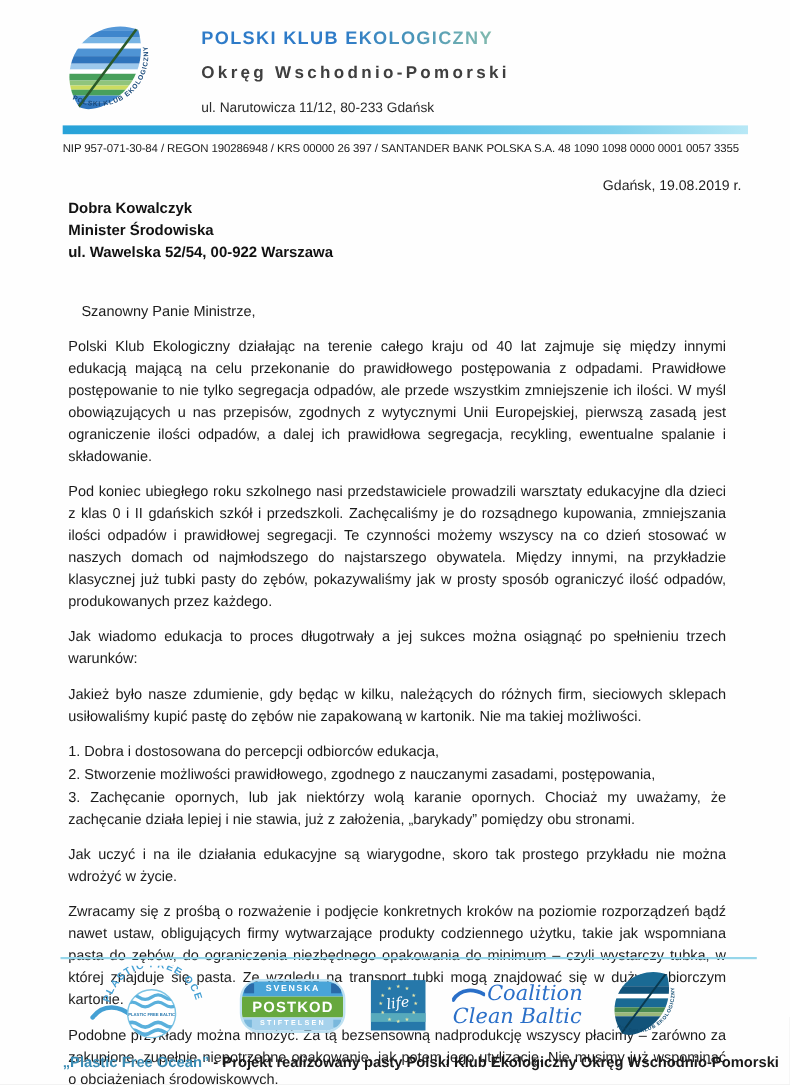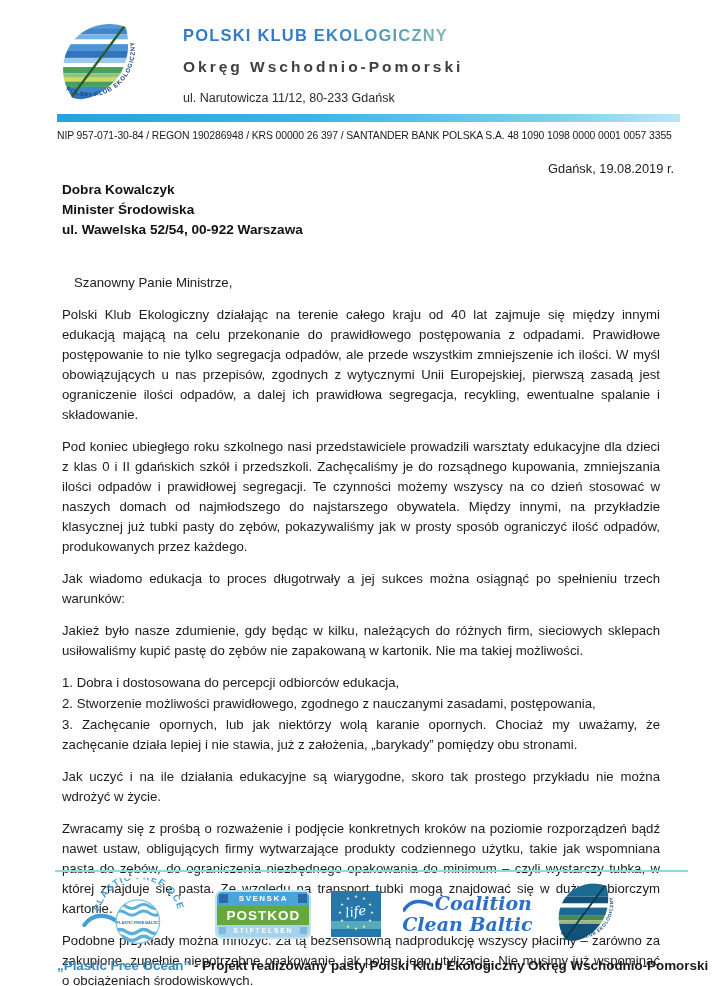--- a/index.html
+++ b/index.html
@@ -28,32 +28,32 @@
   .recipient { margin:4px 0 0 62px; font-size:13.6px; font-weight:bold; line-height:20px; color:#111; }
   .body-text { margin:0 58px 0 62px; font-size:13.2px; line-height:20px; color:#1c1c1c; }
   .salutation { margin-top:33px;margin-left:12px; }
   .body-text p.just { text-align:justify; margin-top:12px; }
   .body-text p.listp { text-align:justify; margin-top:1px; }
   .body-text p.first-list { margin-top:12px; }
   
   .footer { position:absolute; left:0; right:0; top:870px; }
   .footer-rule { height:2px; margin:0 30px 0 55px; background:#96d6ea; }
   .logo-row { display:flex; align-items:center; justify-content:space-between; margin:6px 100px 0 78px; }
-  .postkod { width:92px; border-radius:5px; overflow:hidden; box-shadow:0 0 0 2px #bfe2f2; }
+  .postkod { width:92px; border-radius:16px; overflow:hidden; box-shadow:0 0 0 2px #bfe2f2; }
   .pk-row { display:flex; align-items:center; }
   .pk-sq { width:9px; height:9px; }
   .pk-svenska { background:#49a4d8; height:14px; justify-content:space-between; padding:0 2px; }
   .pk-svenska span { color:#fff; font-size:8px; font-weight:bold; letter-spacing:1.5px; }
   .pk-svenska .pk-sq { background:#2a6aa8; }
   .pk-postkod { background:#66a83e; height:19px; justify-content:center; }
   .pk-postkod span { color:#fff; font-size:13.5px; font-weight:bold; letter-spacing:1px; }
   .pk-stift { background:#a6d2ec; height:12px; justify-content:space-between; padding:0 2px; }
   .pk-stift span { color:#fff; font-size:6.5px; font-weight:bold; letter-spacing:2px; }
   .pk-stift .pk-sq { background:#7ab8dc; width:7px; height:7px; }
-  .ccb { text-align:center; font-family:"DejaVu Serif", serif; font-style:italic; font-weight:bold;
+  .ccb { text-align:center; font-family:"DejaVu Serif", serif; font-style:italic; font-weight:normal;
          color:#2a6fc8; font-size:19px; line-height:21px; }
   .ccb .swoosh { vertical-align:middle; margin-right:2px; }
   .caption { margin:8px 0 0 57px; font-size:13.4px; font-weight:bold; color:#1a1a1a; }
   .caption .hl { color:#3a8cb4; }
 </style>
 </head>
 <body>
 
 <div class="page">
 

